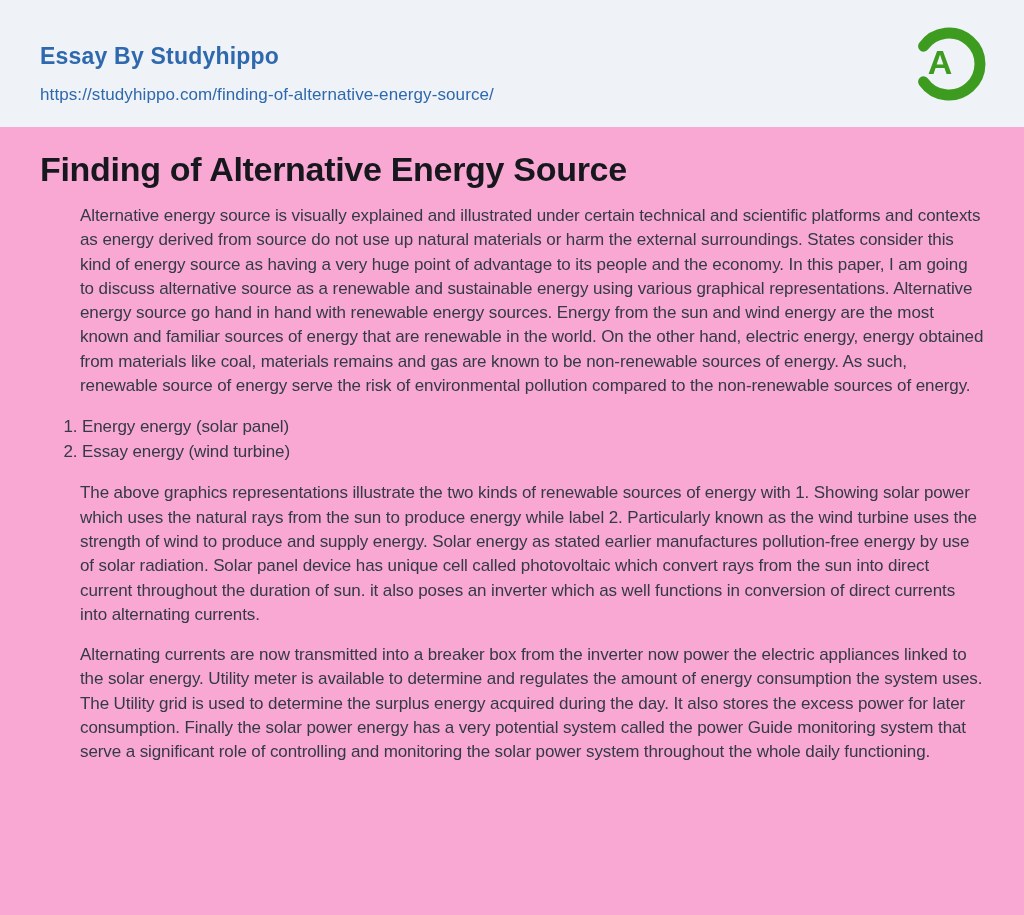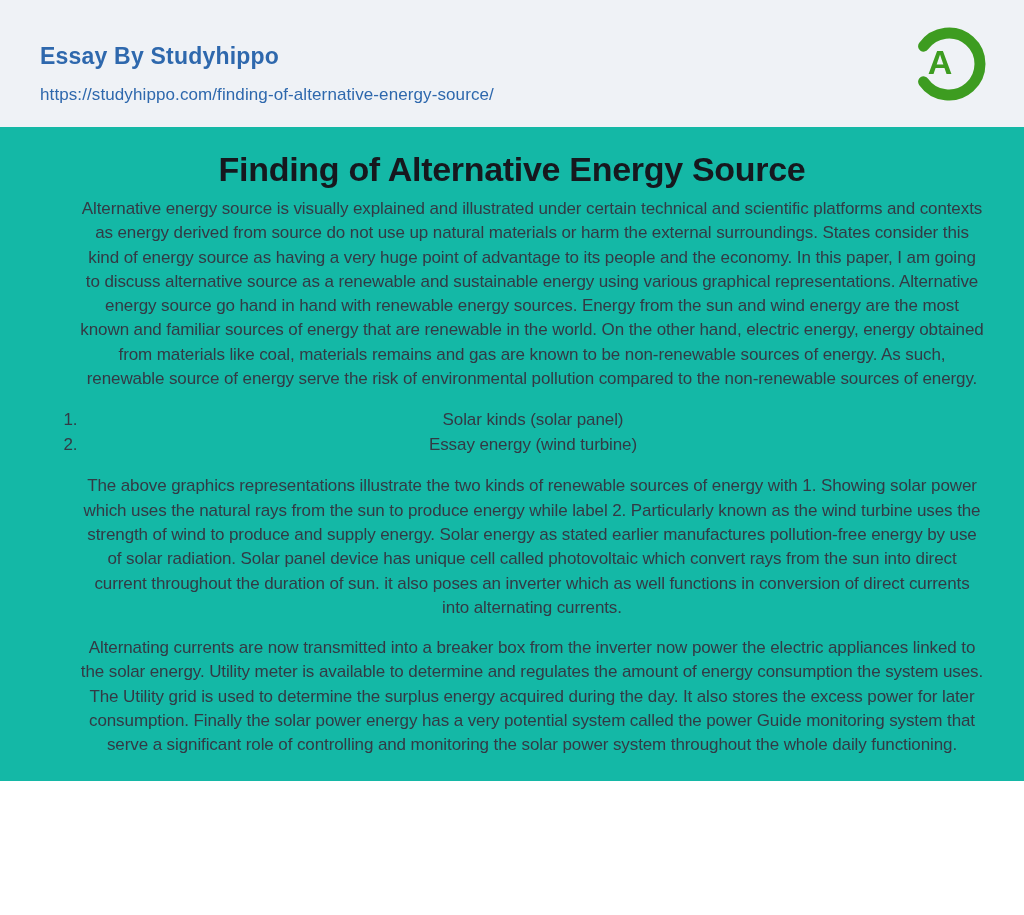--- a/index.html
+++ b/index.html
@@ -5,23 +5,22 @@
   * { box-sizing: border-box; margin: 0; padding: 0; }
   html, body {
     width: 1024px;
     height: 915px;
     background: #ffffff;
     font-family: "Liberation Sans", sans-serif;
     overflow: hidden;
   }
   .page {
     width: 1024px;
-    height: 781px;
-    background: #14b8a6;
-    text-align: center;
+    height: 915px;
+    background: #f9a8d4;
   }
   .header {
     position: relative;
     height: 127px;
     background: #eff2f6;
     padding: 0 40px;
   }
   .site-label {
     position: absolute;
     left: 40px;
@@ -47,21 +46,21 @@
     right: 37px;
     top: 26px;
     width: 76px;
     height: 76px;
   }
   .content {
     padding: 0 40px;
   }
   .essay-title {
     margin-top: 23px;
-    margin-bottom: 9px;
+    margin-bottom: 16px;
     font-size: 34px;
     line-height: 38px;
     font-weight: 800;
     letter-spacing: -0.3px;
     color: #16181e;
   }
   .content p {
     font-size: 17px;
     line-height: 24.3px;
     letter-spacing: -0.1px;
@@ -93,21 +92,21 @@
       <text x="29" y="48" text-anchor="middle" font-family="Liberation Sans, sans-serif" font-size="34" font-weight="600" fill="#3d9c20">A</text>
     </svg>
   </div>
 
   <div class="content">
     <h1 class="essay-title">Finding of Alternative Energy Source</h1>
 
     <p>Alternative energy source is visually explained and illustrated under certain technical and scientific platforms and contexts as energy derived from source do not use up natural materials or harm the external surroundings. States consider this kind of energy source as having a very huge point of advantage to its people and the economy. In this paper, I am going to discuss alternative source as a renewable and sustainable energy using various graphical representations. Alternative energy source go hand in hand with renewable energy sources. Energy from the sun and wind energy are the most known and familiar sources of energy that are renewable in the world. On the other hand, electric energy, energy obtained from materials like coal, materials remains and gas are known to be non-renewable sources of energy. As such, renewable source of energy serve the risk of environmental pollution compared to the non-renewable sources of energy.</p>
 
     <ol>
-      <li>Solar kinds (solar panel)</li>
+      <li>Energy energy (solar panel)</li>
       <li>Essay energy (wind turbine)</li>
     </ol>
 
     <p>The above graphics representations illustrate the two kinds of renewable sources of energy with 1. Showing solar power which uses the natural rays from the sun to produce energy while label 2. Particularly known as the wind turbine uses the strength of wind to produce and supply energy. Solar energy as stated earlier manufactures pollution-free energy by use of solar radiation. Solar panel device has unique cell called photovoltaic which convert rays from the sun into direct current throughout the duration of sun. it also poses an inverter which as well functions in conversion of direct currents into alternating currents.</p>
 
     <p>Alternating currents are now transmitted into a breaker box from the inverter now power the electric appliances linked to the solar energy. Utility meter is available to determine and regulates the amount of energy consumption the system uses. The Utility grid is used to determine the surplus energy acquired during the day. It also stores the excess power for later consumption. Finally the solar power energy has a very potential system called the power Guide monitoring system that serve a significant role of controlling and monitoring the solar power system throughout the whole daily functioning.</p>
 
   </div>
 
 </div>

